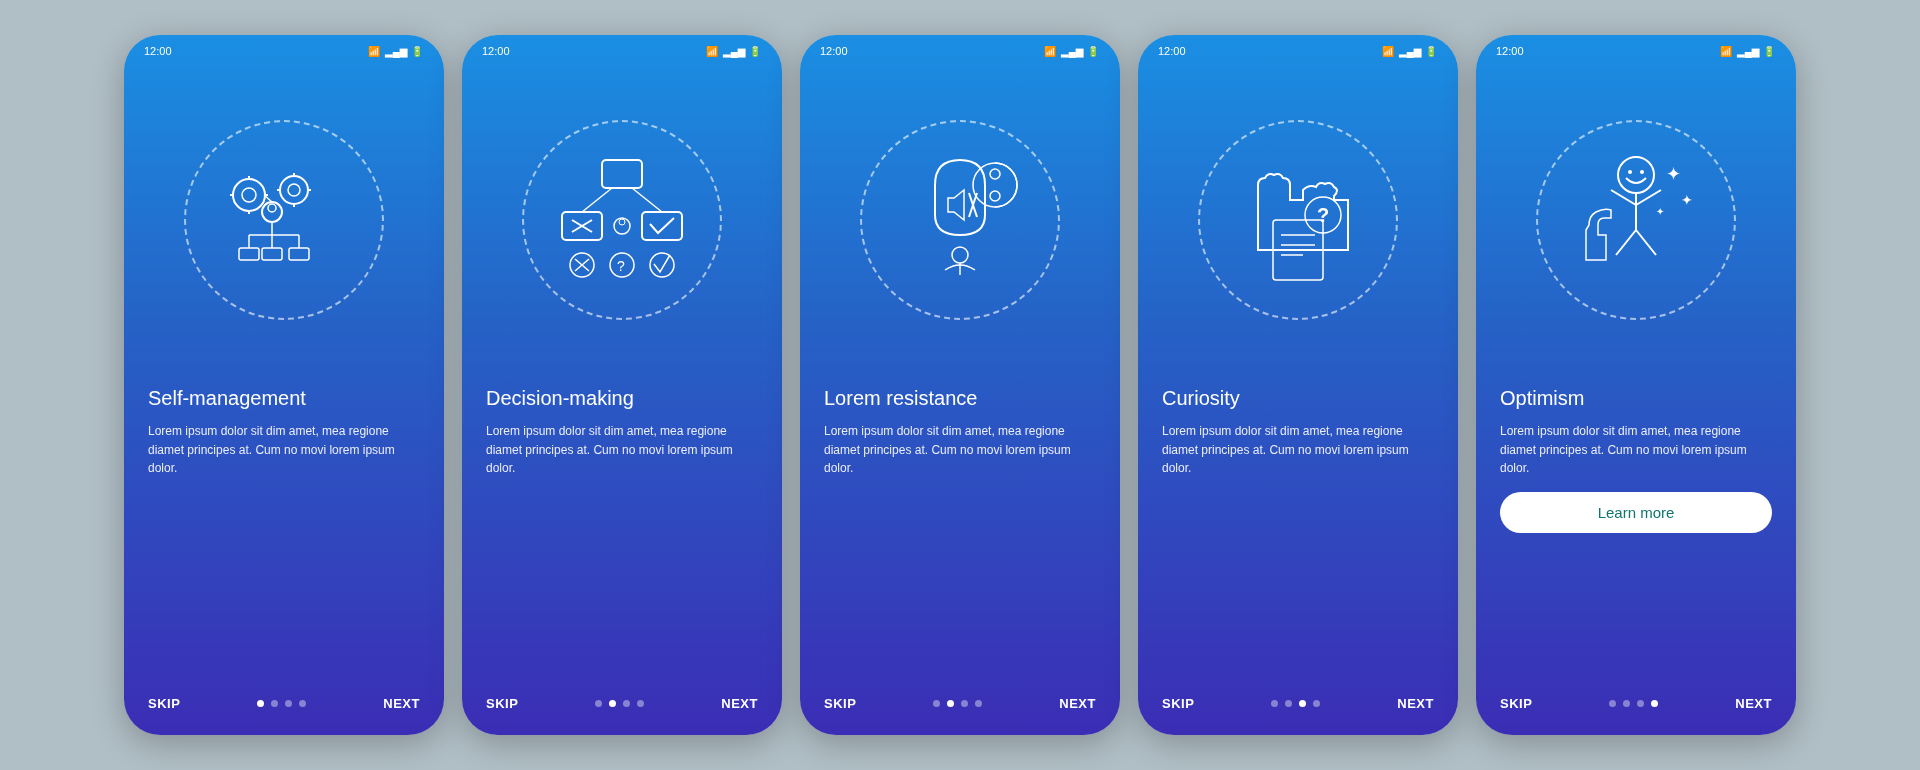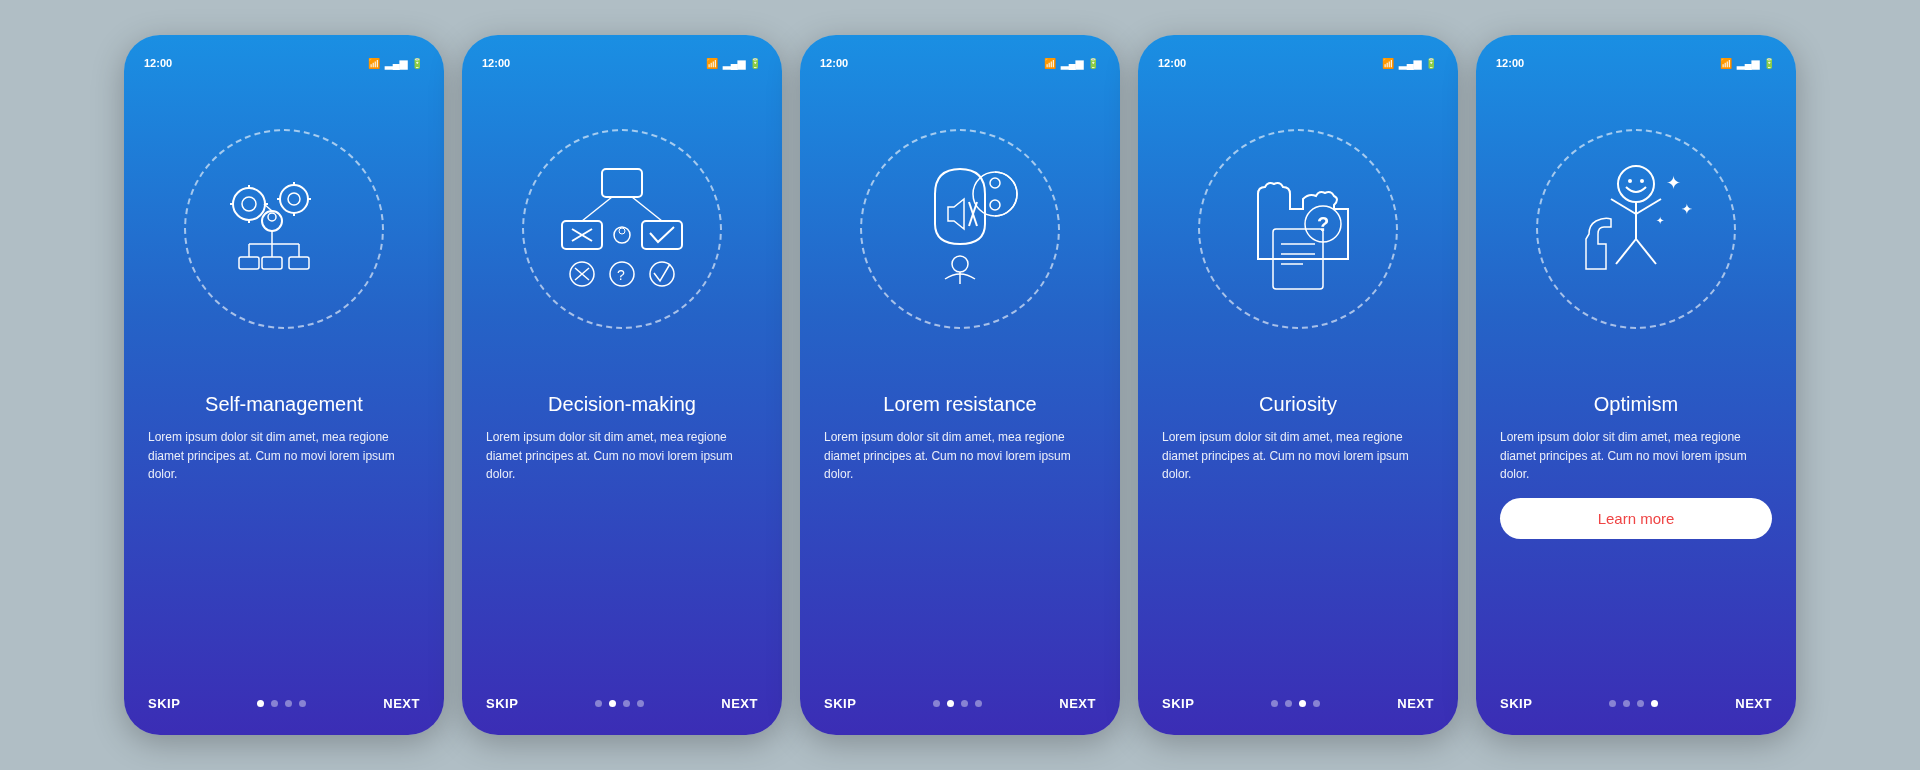--- a/index.html
+++ b/index.html
@@ -32,24 +32,24 @@
     .gradient-1 { background: linear-gradient(180deg, #1a8fe3 0%, #2563c7 40%, #3b2db5 100%); }
     .gradient-2 { background: linear-gradient(180deg, #1a8fe3 0%, #2563c7 40%, #3b2db5 100%); }
     .gradient-3 { background: linear-gradient(180deg, #1a8fe3 0%, #2563c7 40%, #3b2db5 100%); }
     .gradient-4 { background: linear-gradient(180deg, #1a8fe3 0%, #2563c7 40%, #3b2db5 100%); }
     .gradient-5 { background: linear-gradient(180deg, #1a8fe3 0%, #2563c7 40%, #3b2db5 100%); }
 
     .status-bar {
       display: flex;
       justify-content: space-between;
       align-items: center;
-      padding: 22px 20px 5px;
+      padding: 10px 20px 5px;
       color: white;
       font-size: 11px;
-      font-weight: 700;
+      font-weight: 400;
     }
     .status-icons {
       display: flex;
       align-items: center;
       gap: 4px;
       font-size: 10px;
     }
     .icon-area {
       flex: 1;
       display: flex;
@@ -69,30 +69,29 @@
     }
     .content-area {
       padding: 10px 24px 0;
       color: white;
       flex: 1;
     }
     .screen-title {
       font-size: 20px;
       font-weight: 400;
       margin-bottom: 12px;
-      text-align: center;
     }
     .screen-body {
       font-size: 12px;
       line-height: 1.55;
       color: rgba(255,255,255,0.9);
     }
     .learn-more-btn {
       background: white;
-      color: #ef4444;
+      color: #0f766e;
       border: none;
       border-radius: 30px;
       padding: 12px 40px;
       font-size: 15px;
       font-weight: 500;
       margin-top: 14px;
       cursor: pointer;
       display: block;
       width: 100%;
       text-align: center;

